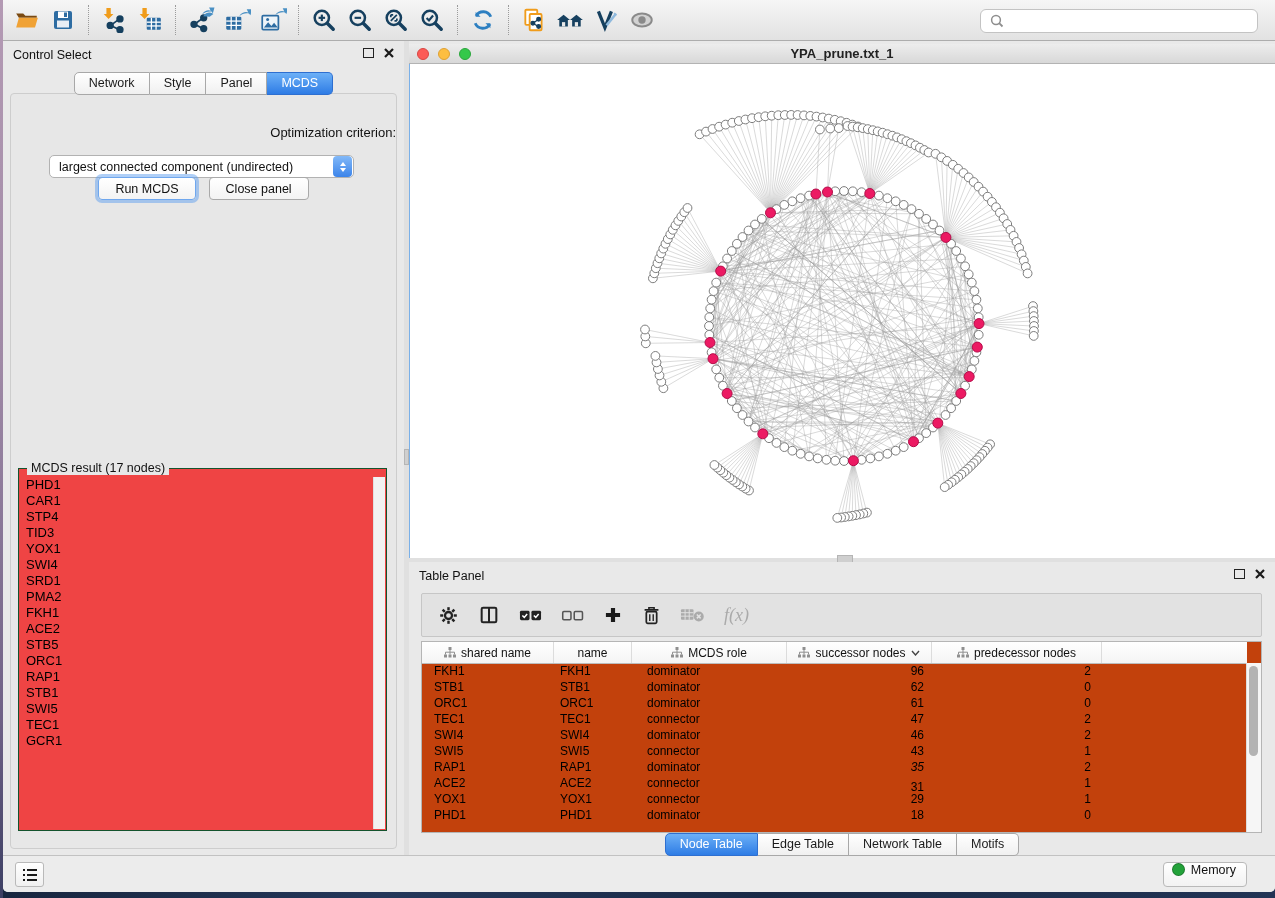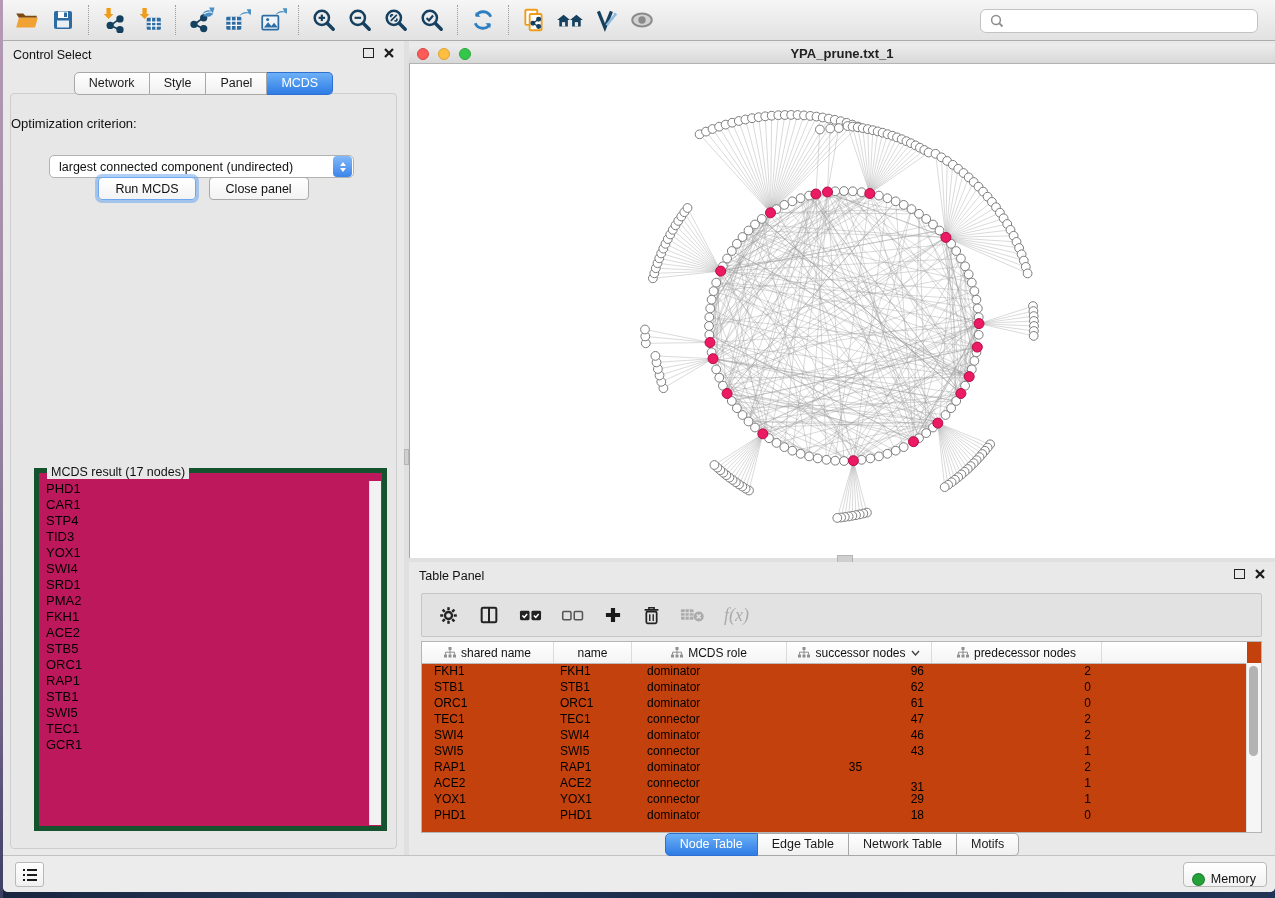--- a/index.html
+++ b/index.html
@@ -30,35 +30,35 @@
   .float-ico{width:9px;height:8px;border:1.5px solid #222;display:inline-block;}
   .seg-row{position:absolute;left:0;right:0;display:flex;justify-content:center;z-index:3;}
   .seg{height:21px;line-height:21px;padding:0 14px;font-size:12.5px;color:#1a1a1a;text-align:center;
        background:linear-gradient(180deg,#ffffff,#f0f0f0);border:1px solid #a8a8a8;border-left:none;cursor:default;}
   .seg:first-child{border-left:1px solid #a8a8a8;border-radius:5px 0 0 5px;}
   .seg:last-child{border-radius:0 5px 5px 0;}
   .seg.active{background:linear-gradient(180deg,#6cb0f7,#2e7ce5);color:#fff;border-color:#2e6fd0;}
   .cp-tabs{top:31px;}
   .cp-content{position:absolute;left:7px;right:7px;top:52px;bottom:7px;background:#e7e7e7;
        border:1px solid #cdcdcd;border-radius:4px;}
-  .opt-label{margin-top:22px;text-align:left;font-size:13px;color:#111;}
+  .opt-label{margin-top:31px;text-align:right;font-size:13px;color:#111;}
   .criterion{position:absolute;left:38px;right:42px;top:49px;height:23px;background:#fff;
        border:1px solid #b2b2b2;border-radius:5px;display:flex;align-items:center;box-sizing:border-box;margin-top:12px;}
   .criterion .val{flex:1;font-size:12.5px;padding-left:9px;color:#111;white-space:nowrap;}
   .stepper{width:19px;height:21px;border-radius:4px;margin-right:1px;
        background:linear-gradient(180deg,#82b9f8,#3c84ea);display:flex;flex-direction:column;
        align-items:center;justify-content:center;gap:2px;}
   .stepper .up{width:0;height:0;border-left:3.5px solid transparent;border-right:3.5px solid transparent;border-bottom:4px solid #fff;}
   .stepper .dn{width:0;height:0;border-left:3.5px solid transparent;border-right:3.5px solid transparent;border-top:4px solid #fff;}
   .btn-row{position:absolute;left:0;right:0;top:83px;display:flex;justify-content:center;gap:13px;}
   .pbtn{height:23px;padding:0 16px;background:linear-gradient(180deg,#fff,#f3f3f3);
        border:1px solid #a9a9a9;border-radius:4px;font-size:12.5px;color:#111;}
   .pbtn.focus{border-color:#6fa7ee;box-shadow:0 0 0 3px rgba(96,160,240,.5);}
-  .result-box{position:absolute;left:7px;right:9px;top:374px;bottom:17px;border:5px solid #14532d;
-       background:#be185d;margin-left:16px;}
+  .result-box{position:absolute;left:7px;right:9px;top:374px;bottom:17px;border:1px solid #14532d;
+       background:#ef4444;}
   .result-title{position:absolute;left:8px;top:-8px;background:#e7e7e7;padding:0 4px;font-size:12.5px;color:#111;}
   .result-list{position:absolute;left:1px;right:12px;top:8px;bottom:1px;overflow:hidden;}
   .result-item{font-size:13px;line-height:16px;padding-left:6px;color:#000;}
   .result-scroll{position:absolute;right:1px;top:8px;bottom:1px;width:11px;background:#f2f2f2;border-left:1px solid #e0e0e0;}
 
   
   .vdiv{position:absolute;left:401px;top:41px;width:5px;bottom:36px;background:#e0e0e0;}
   .vdiv .grip{position:absolute;left:0;top:408px;width:5px;height:16px;background:#cfcfcf;border:1px solid #b5b5b5;box-sizing:border-box;}
   .hdiv{position:absolute;left:406px;top:558px;right:0;height:4px;background:#e0e0e0;}
   .hdiv .grip{position:absolute;left:428px;top:-3px;width:16px;height:8px;background:#cfcfcf;border:1px solid #b5b5b5;box-sizing:border-box;}
@@ -89,23 +89,23 @@
   .trow{display:flex;height:16px;align-items:center;}
   .td{font-size:12px;color:#000;box-sizing:border-box;white-space:nowrap;overflow:hidden;}
   .tbl-scroll{position:absolute;right:0;top:21px;bottom:0;width:14px;background:#f6f6f6;border-left:1px solid #ddd;}
   .tbl-scroll .thumb{position:absolute;left:2px;top:3px;width:9px;height:90px;background:#b3b3b3;border-radius:5px;}
   .tp-tabs{top:271px;}
 
   
   .statusbar{position:absolute;left:0;right:0;bottom:0;height:36px;background:#ececec;border-top:1px solid #c2c2c2;}
   .sb-left-btn{position:absolute;left:12px;top:6px;width:27px;height:23px;background:linear-gradient(180deg,#fff,#f0f0f0);
        border:1px solid #b9b9b9;border-radius:3px;display:flex;align-items:center;justify-content:center;}
-  .memory-btn{position:absolute;right:8px;top:6px;height:23px;padding:0 10px 0 8px;
+  .memory-btn{position:absolute;right:28px;top:6px;height:23px;padding:0 10px 0 8px;
        background:linear-gradient(180deg,#fff,#f2f2f2);border:1px solid #b9b9b9;border-radius:4px;
-       display:flex;align-items:flex-end;gap:6px;font-size:12.5px;color:#111;}
+       display:flex;align-items:flex-start;gap:6px;font-size:12.5px;color:#111;}
   .mem-dot{width:11px;height:11px;border-radius:50%;}
 </style>
 </head>
 <body>
 
 <div class="desktop-bottom"></div>
 <div class="desktop-left"></div>
 
 <div class="app">
 
@@ -1117,21 +1117,21 @@
             <div class="td" style="width: 132px; text-align: left; padding-left: 12px;">SWI5</div>
             <div class="td" style="width: 78px; text-align: left; padding-left: 6px;">SWI5</div>
             <div class="td" style="width: 155px; text-align: left; padding-left: 15px;">connector</div>
             <div class="td" style="width: 145px; text-align: right; padding-right: 8px;">43</div>
             <div class="td" style="width: 170px; text-align: right; padding-right: 11px;">1</div>
           </div>
           <div class="trow">
             <div class="td" style="width: 132px; text-align: left; padding-left: 12px;">RAP1</div>
             <div class="td" style="width: 78px; text-align: left; padding-left: 6px;">RAP1</div>
             <div class="td" style="width: 155px; text-align: left; padding-left: 15px;">dominator</div>
-            <div class="td" style="width: 145px; text-align: center; padding-right: 8px;">35</div>
+            <div class="td" style="width: 145px; text-align: right; padding-right: 8px; font-style: italic;">35</div>
             <div class="td" style="width: 170px; text-align: right; padding-right: 11px;">2</div>
           </div>
           <div class="trow">
             <div class="td" style="width: 132px; text-align: left; padding-left: 12px;">ACE2</div>
             <div class="td" style="width: 78px; text-align: left; padding-left: 6px;">ACE2</div>
             <div class="td" style="width: 155px; text-align: left; padding-left: 15px;">connector</div>
             <div class="td" style="width: 145px; text-align: right; padding-right: 8px; margin-top: 8px;">31</div>
             <div class="td" style="width: 170px; text-align: right; padding-right: 11px;">1</div>
           </div>
           <div class="trow">

